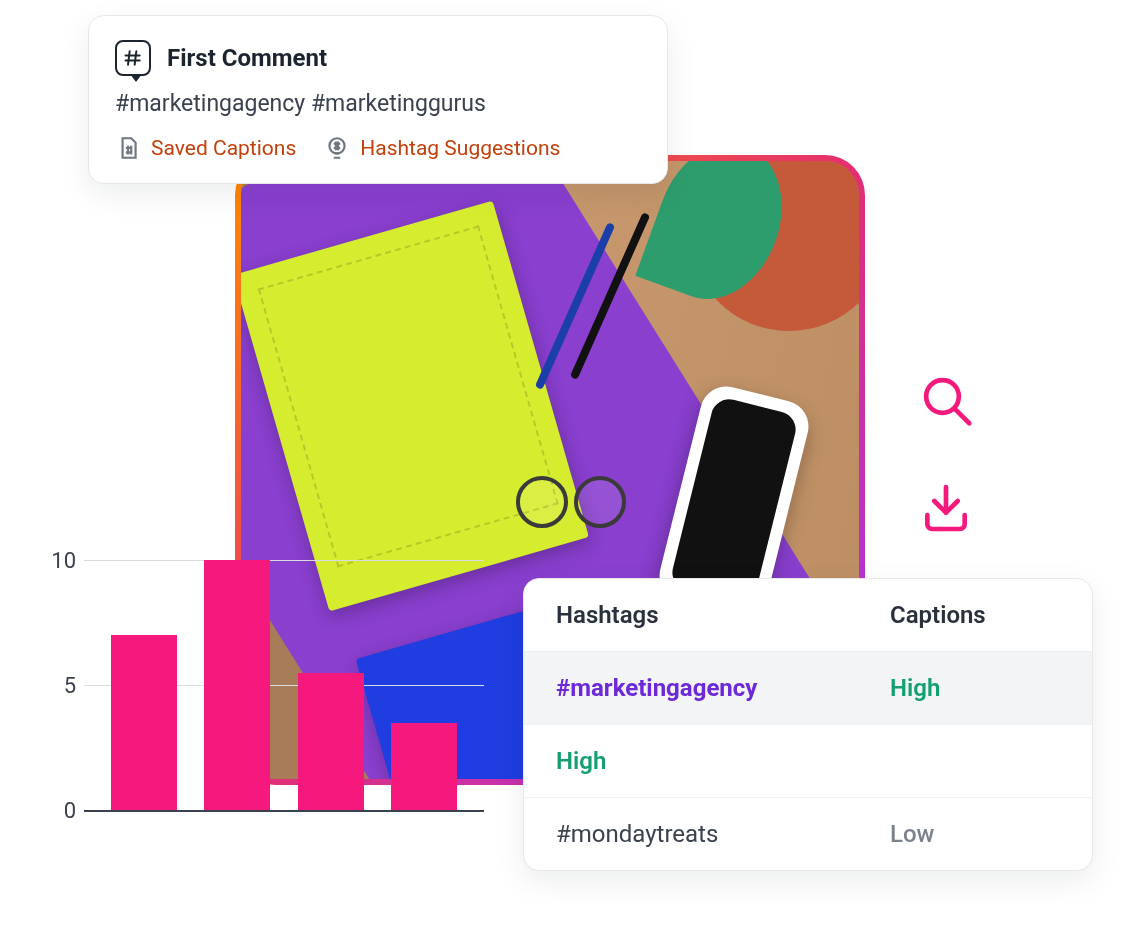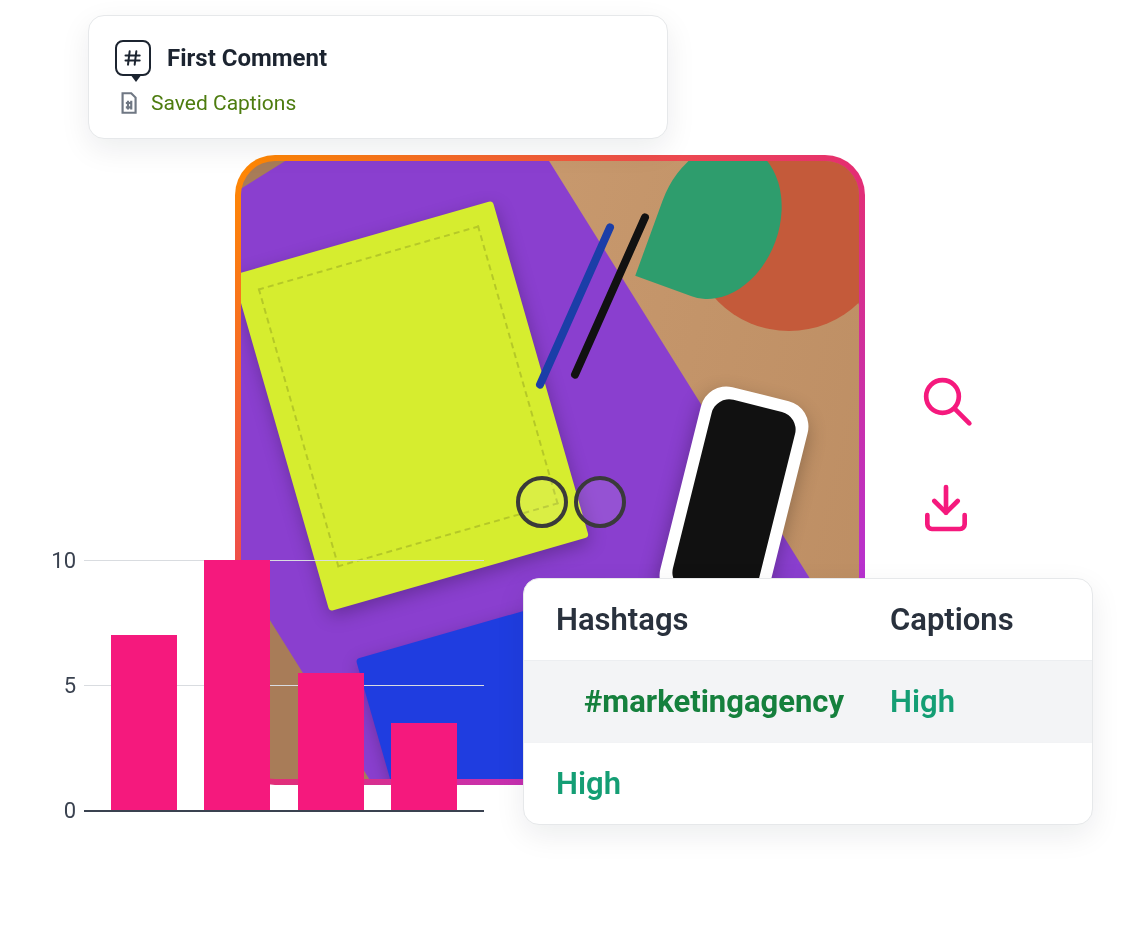--- a/index.html
+++ b/index.html
@@ -125,21 +125,21 @@
   .hash-icon-box {
     width:36px; height:36px; border:2.5px solid #1c2430; border-radius:8px;
     display:flex; align-items:center; justify-content:center; position:relative;
   }
   .hash-icon-box::after{
     content:""; position:absolute; bottom:-8px; left:13px;
     width:0;height:0;border-left:6px solid transparent;border-right:6px solid transparent;border-top:8px solid #1c2430;
   }
   .fc-text { font-size:23px; color:#3a4250; margin-bottom:18px; }
   .fc-actions { display:flex; gap:28px; align-items:center; }
-  .fc-action { display:flex; align-items:center; gap:10px; color:#4d7c0f; font-size:21px; cursor:pointer;}
+  .fc-action { display:flex; align-items:center; gap:10px; color:#c2410c; font-size:21px; cursor:pointer;}
   .mini-icon { width:26px; height:26px; color:#6f7783; display:inline-flex; align-items:center; justify-content:center;}
   .mini-icon svg{width:26px;height:26px;stroke:#6f7783;fill:none;stroke-width:2;}
 
   
   .chart-card {
     position: absolute;
     left: 18px; top: 560px;
     width: 480px; height: 320px;
   }
   .chart-plot { position:absolute; left:66px; top:0; width:400px; height:260px; }
@@ -159,21 +159,21 @@
   .hash-table {
     position:absolute;
     left: 523px; top: 578px;
     width: 570px;
     background:#fff;
     border:1px solid #e6e8ea;
     border-radius:16px;
     box-shadow: 0 10px 30px rgba(16,24,40,.08);
     overflow:hidden;
   }
-  .ht-row { display:flex; align-items:center; padding:22px 32px; font-size:31px;}
+  .ht-row { display:flex; align-items:center; padding:22px 32px; font-size:24px;}
   .ht-head { border-bottom:1px solid #eceef1; font-weight:600; color:#29313d;}
   .ht-col1 { flex: 1; }
   .ht-col2 { width:170px; }
   .ht-body .ht-row + .ht-row { border-top:1px solid #f2f3f5;}
   .ht-sel { background:#f3f4f6; font-weight:700; color:#1c2430;}
   .rel-high { color:#149e74; font-weight:600;}
   .rel-low  { color:#7b828d; font-weight:500;}
   .tag-text { color:#3a4250; }
 
 </style>
@@ -202,30 +202,41 @@
       <span class="hash-icon-box">
         <svg viewBox="0 0 24 24" width="20" height="20" stroke="#1c2430" fill="none" stroke-width="2.4" stroke-linecap="round">
           <line x1="8" y1="4" x2="6" y2="20"></line>
             <line x1="16" y1="4" x2="14" y2="20"></line>
           <line x1="3" y1="9" x2="20" y2="9"></line>
             <line x1="3" y1="15" x2="20" y2="15"></line>
         </svg>
       </span>
       <span class="title">First Comment</span>
     </div>
+    <div class="fc-text">#marketingagency #marketinggurus</div>
     <div class="fc-actions">
       <div class="fc-action">
         <span class="mini-icon">
           <svg viewBox="0 0 24 24">
               <path d="M7 3h8l4 4v14H7z"></path>
               <path d="M10 12h6M10 16h6M12 10v8M15 10v8"></path>
             </svg>
         </span>
         <span>Saved Captions</span>
       </div>
+      <div class="fc-action">
+        <span class="mini-icon">
+          <svg viewBox="0 0 24 24">
+              <circle cx="12" cy="10" r="7"></circle>
+              <path d="M9 21h6M10 17h4"></path>
+              <path d="M9 8h6M9 12h6M11 6v8M13 6v8"></path>
+            </svg>
+        </span>
+        <span>Hashtag Suggestions</span>
+      </div>
     </div>
   </div>
 
   <div class="side-icons">
     <div class="side-btn">
       <svg viewBox="0 0 48 48">
         <circle cx="21" cy="21" r="14"></circle>
           <line x1="32" y1="32" x2="44" y2="44"></line>
       </svg>
     </div>
@@ -256,22 +267,26 @@
     <div class="x-axis-line"></div>
   </div>
 
   <div class="hash-table">
     <div class="ht-row ht-head">
       <div class="ht-col1">Hashtags</div>
       <div class="ht-col2">Captions</div>
     </div>
     <div class="ht-body" id="ht-body">
         <div class="ht-row ht-sel">
-          <div class="ht-col1 tag-text" style="font-weight: 700; color: #15803d; margin-left: 28px;">#marketingagency</div>
+          <div class="ht-col1 tag-text" style="font-weight: 700; color: #6d28d9;">#marketingagency</div>
           <div class="ht-col2 rel-high">High</div>
         </div>
         <div class="ht-row">
           <div class="ht-col2 rel-high">High</div>
         </div>
+        <div class="ht-row">
+          <div class="ht-col1 tag-text">#mondaytreats</div>
+          <div class="ht-col2 rel-low">Low</div>
+        </div>
       </div>
   </div>
 
 </div>
 
 </body></html>

